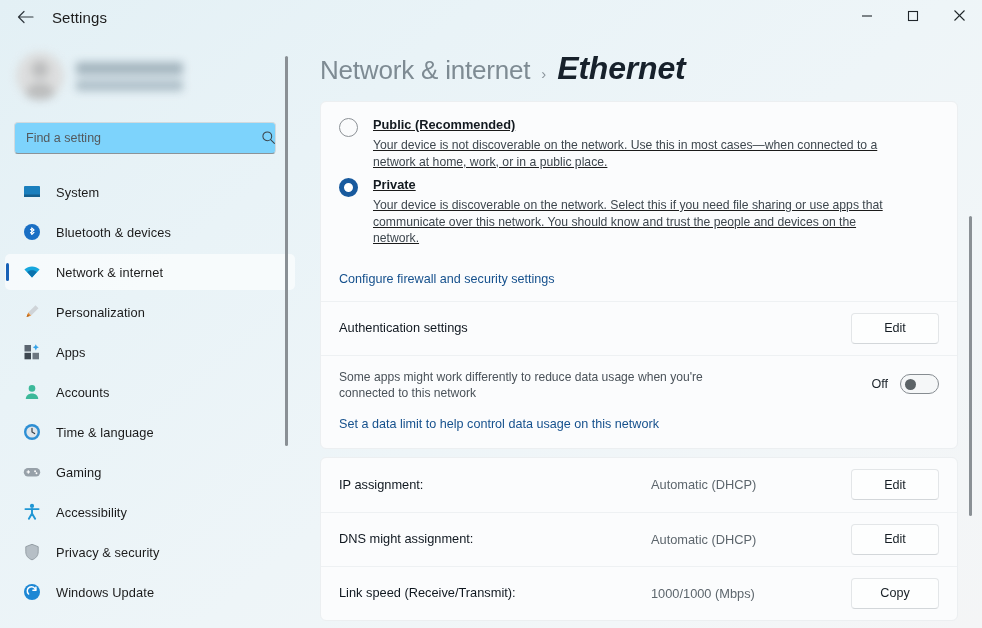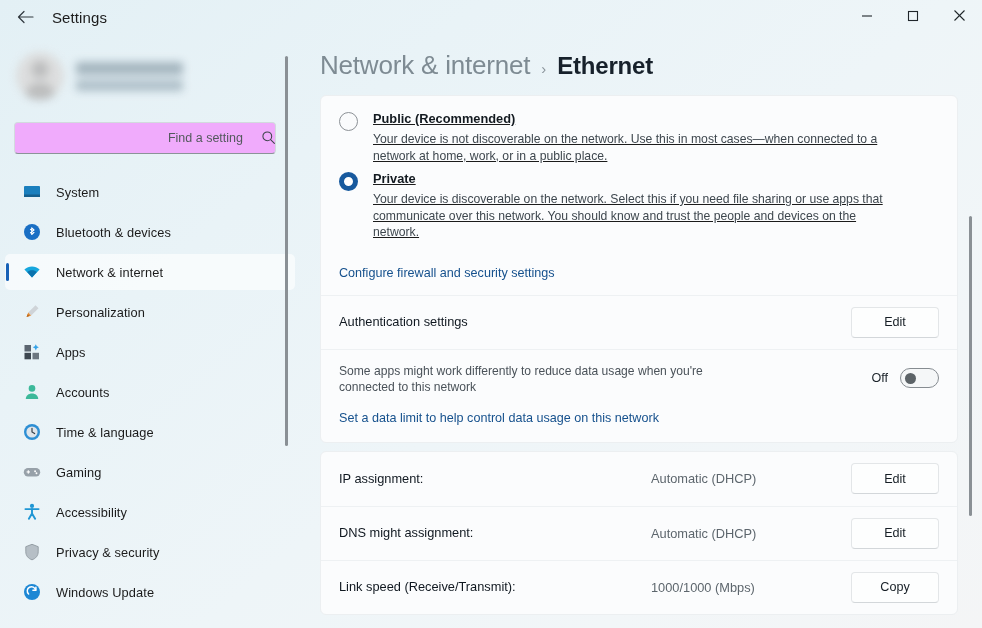--- a/index.html
+++ b/index.html
@@ -73,27 +73,26 @@
     background: #9fb0ba; color: transparent; border-radius: 2px; line-height: 13px;
   }
   .profile-mail {
     font-size: 11px; color: transparent; background: #a9bac4;
     border-radius: 2px; line-height: 11px;
   }
 
   .search-wrap { margin: 22px 14px 0 14px; position: relative; }
   .search-input {
     width: 262px; height: 32px;
-    background: #f0abfc; border: 1px solid #d2dade;
+    background: #7dd3fc; border: 1px solid #d2dade;
     border-bottom: 1px solid #8b9398;
     border-radius: 4px;
     font-size: 12.5px; font-family: inherit;
     padding: 0 32px 0 11px; color: #1b1b1b;
     outline: none;
-    text-align: right;
   }
   .search-input::placeholder { color: #53595d; }
   .search-icon {
     position: absolute; right: 10px; top: 8px;
     pointer-events: none;
   }
 
   .nav { margin-top: 20px; padding: 0 5px 0 5px; }
   .nav-item {
     display: flex; align-items: center; gap: 14px;
@@ -125,21 +124,21 @@
   .breadcrumb {
     display: flex; align-items: baseline; gap: 11px;
     padding: 16px 0 0 0; margin-left: 0;
   }
   .bc-parent {
     font-size: 26px; color: #7e8b93; font-weight: 400; letter-spacing: -.2px;
     cursor: pointer;
   }
   .bc-sep { font-size: 15px; color: #8a949b; }
   .bc-current {
-    font-size: 24px; color: #17212b; font-weight: 600; letter-spacing: -.2px;
+    font-size: 32px; color: #17212b; font-weight: 600; letter-spacing: -.2px; font-style: italic;
   }
 
   .cards { margin-top: 14px; width: 638px; }
   .card {
     background: #fbfcfd;
     border: 1px solid #eceff1;
     border-radius: 6px;
     overflow: hidden;
   }
   .card + .card { margin-top: 8px; }

